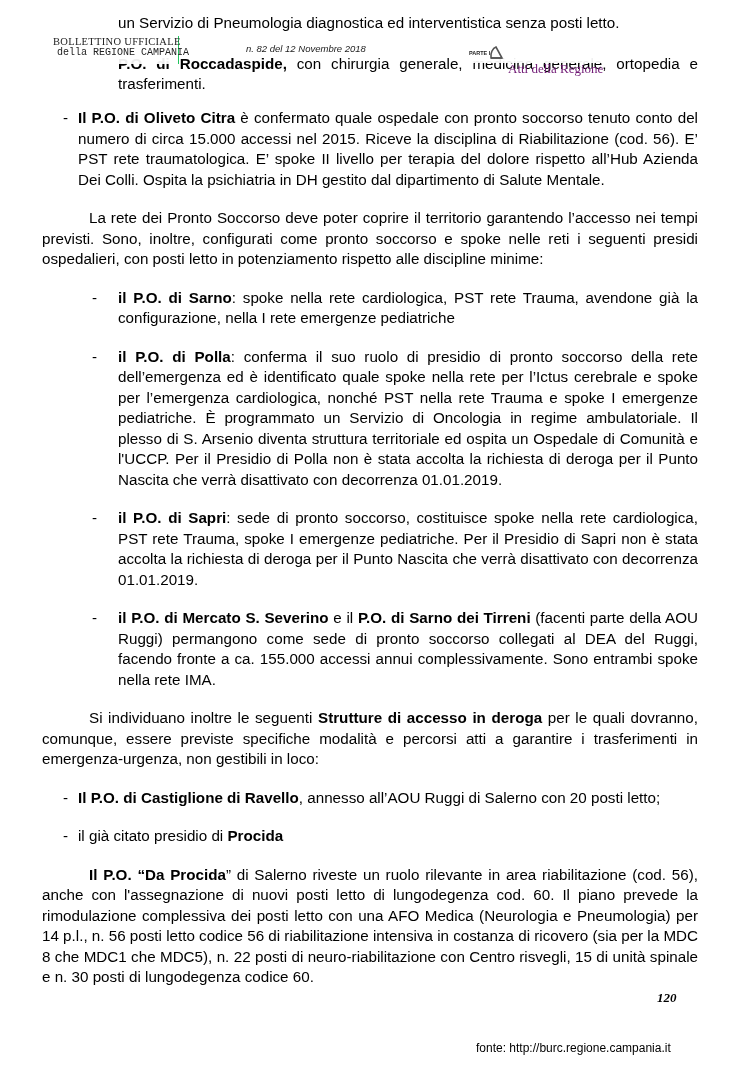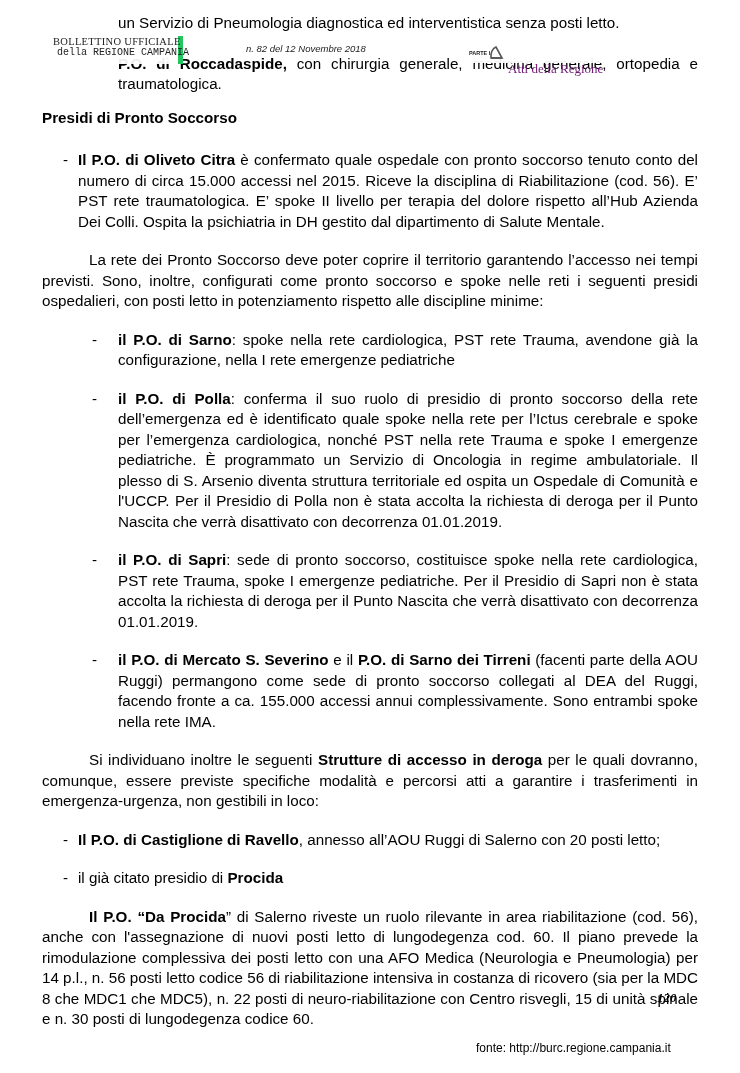--- a/index.html
+++ b/index.html
@@ -3,21 +3,21 @@
 <meta charset="utf-8">
 <style>
   html, body { margin: 0; padding: 0; background: #ffffff; }
   body { width: 740px; height: 1073px; position: relative; overflow: hidden;
          font-family: "Liberation Sans", sans-serif; color: #000; font-size: 15.2px; }
   .page { position: absolute; left: 0; top: 0; width: 740px; height: 1073px; }
   .line-top { position: absolute; left: 118px; top: 14px; font-size: 15.2px; white-space: nowrap; }
   .cont { position: absolute; left: 118px; top: 54px; width: 580px; line-height: 20px; text-align: justify; }
   .cont .l1 { display: block; text-align: justify; text-align-last: justify; }
   .hdr-left { position: absolute; left: 42px; top: 36px; width: 136px; height: 28px;
-              background: rgba(255,255,255,0.93); border-right: 5px solid #22c55e; }
+              background: rgba(255,255,255,0.93); border-right: 1px solid #22c55e; }
   .hdr-left .a { font-family: "Liberation Serif", serif; font-size: 10.5px; letter-spacing: 0.3px;
                  position: absolute; left: 11px; top: 0px; color: #222; white-space: nowrap; }
   .hdr-left .b { font-size: 10px; position: absolute; left: 15px; top: 11px; color: #222; white-space: nowrap; font-family: Liberation Mono, monospace; }
   .hdr-mid { position: absolute; left: 244px; top: 43px; font-size: 9.5px; font-style: italic; color: #222;
              background: rgba(255,255,255,0.9); padding: 0 2px; white-space: nowrap; }
   .hdr-right { position: absolute; left: 466px; top: 43px; width: 150px; height: 20px;
                background: rgba(255,255,255,0.93); white-space: nowrap; }
   .hdr-right .parte { font-size: 5.5px; font-weight: bold; position: absolute; left: 3px; top: 7px; color: #222; }
   .hdr-right .logo { position: absolute; left: 22px; top: 2px; width: 16px; height: 16px; }
   .hdr-right .t { font-family: "Liberation Serif", serif; font-size: 13px; position: absolute; left: 42px; top: 18px; color: #701a75; }
@@ -37,39 +37,38 @@
 </style>
 </head>
 <body>
 
 <div class="page">
 
   <div class="line-top">un Servizio di Pneumologia diagnostica ed interventistica senza posti letto.</div>
 
   <div class="cont">
     <span class="l1"><b>P.O. di Roccadaspide,</b><span> con chirurgia generale, medicina generale, ortopedia e</span></span>
-    <span>traumatologica.</span>
+    <span>trasferimenti.</span>
   </div>
 
   <div class="hdr-left">
     <span class="a">BOLLETTINO UFFICIALE</span>
     <span class="b">della REGIONE CAMPANIA</span>
   </div>
   <div class="hdr-mid">n. 82 del  12 Novembre 2018</div>
   <div class="hdr-right">
     <span class="parte">PARTE I</span>
     <svg class="logo" viewBox="0 0 16 16">
       <path d="M3 13 C2 8 5 3 8 2 L14 13 Z" fill="none" stroke="#555" stroke-width="1.6"></path>
       <path d="M3 13 L14 13" stroke="#555" stroke-width="1.6"></path>
     </svg>
     <span class="t">Atti della Regione</span>
   </div>
 
   <div class="body-block">
-    <h2>Presidi di Pronto Soccorso</h2>
 
     <ul class="dash lvl1">
       <li>
         <span class="bullet">-</span>
         <b>Il P.O. di Oliveto Citra</b><span> è confermato quale ospedale con pronto soccorso tenuto conto del numero di circa 15.000 accessi nel 2015. Riceve la disciplina di Riabilitazione (cod. 56). E’ PST rete traumatologica. E’ spoke II livello per terapia del dolore rispetto all’Hub Azienda Dei Colli. Ospita la psichiatria in DH gestito dal dipartimento di Salute Mentale.</span>
       </li>
     </ul>
 
     <p class="para">La rete dei Pronto Soccorso deve poter coprire il territorio garantendo l’accesso nei tempi previsti. Sono, inoltre, configurati come pronto soccorso e spoke nelle reti i seguenti presidi ospedalieri, con posti letto in potenziamento rispetto alle discipline minime:</p>
 

